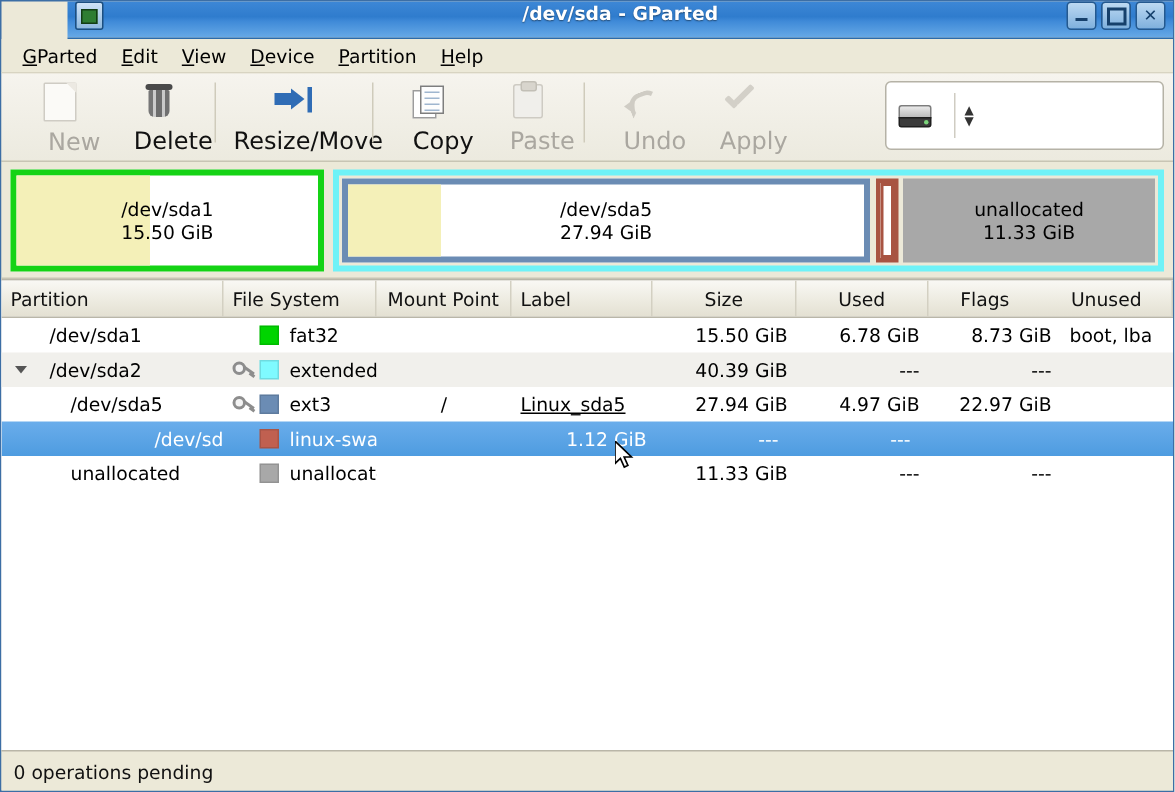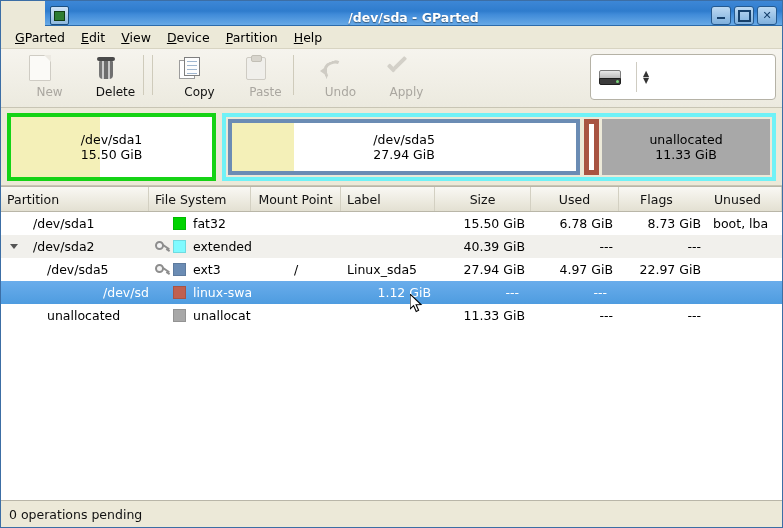--- a/index.html
+++ b/index.html
@@ -6,21 +6,21 @@
   body{
     width:783px;height:528px;overflow:hidden;
     font-family:"DejaVu Sans","Liberation Sans",sans-serif;
     font-size:12px;color:#000;background:#ece9d8;
   }
   .window{width:783px;height:528px;box-sizing:border-box;
     border:1px solid #3c6ea5;background:#ece9d8;display:flex;flex-direction:column;}
 
   
   .titlebar{
-    height:24px;flex:0 0 24px;display:flex;align-items:flex-end;
+    height:24px;flex:0 0 24px;display:flex;align-items:flex-start;
     background:linear-gradient(to bottom,#3d87d6 0%,#2f7ccd 42%,#3f8ad8 55%,#67a9e6 100%);
     border-bottom:1px solid #2b6bab;position:relative;padding:0 3px;margin-left:44px;
   }
   .titlebar .ticon{width:17px;height:17px;margin-left:2px;margin-right:4px;
     border:1px solid #1c4f80;border-radius:2px;
     background:linear-gradient(to bottom,#cfe3f7,#8fb9de);
     display:flex;align-items:center;justify-content:center;}
   .titlebar .ticon i{display:block;width:9px;height:8px;background:#2e7d32;border:1px solid #123d14;}
   .titlebar .ttext{
     position:absolute;left:0;right:0;text-align:center;color:#fff;
@@ -42,21 +42,21 @@
   .menu{padding:2px 8px;font-size:12.5px;color:#000;cursor:default;text-align:center;}
   .menu u{text-decoration:underline;}
 
   
   .toolbar{height:56px;flex:0 0 56px;display:flex;align-items:flex-start;
     background:linear-gradient(to bottom,#f6f4ee,#eceadf);
     border-bottom:1px solid #c8c5b4;padding:2px 6px 0 6px;}
   .tbtn{width:66px;height:52px;display:flex;flex-direction:column;align-items:center;
     justify-content:flex-start;padding-top:4px;box-sizing:border-box;cursor:default;}
   .tbtn.wide{width:96px;}
-  .tbtn .lbl{font-size:12px;margin-top:4px;color:#111;margin-left:19px;}
+  .tbtn .lbl{font-size:16px;margin-top:4px;color:#111;margin-left:19px;}
   .tbtn.disabled .lbl{color:#aaa7a0;}
   .ticonbox{height:26px;display:flex;align-items:center;justify-content:center;}
   .tsep{width:1px;height:40px;background:#cfcbbb;margin:4px 4px 0 4px;}
 
   .ico-new{width:20px;height:24px;border:1px solid #cfccc4;background:#fbfaf7;position:relative;border-radius:1px;}
   .ico-new:after{content:"";position:absolute;right:-1px;top:-1px;border-left:7px solid transparent;border-top:7px solid #ece9e2;}
   .ico-trash{width:20px;height:23px;position:relative;}
   .ico-trash .lid{position:absolute;top:0;left:1px;width:18px;height:4px;background:#4a4a4a;border-radius:2px;}
   .ico-trash .can{position:absolute;top:4px;left:3px;width:14px;height:18px;border-radius:1px 1px 4px 4px;
     background:linear-gradient(to right,#777 0 3px,#ccc 3px 5px,#6d6d6d 5px 9px,#c9c9c9 9px 11px,#707070 11px 14px);}
@@ -176,20 +176,30 @@
     <div class="tbtn">
       <div class="ticonbox">
           <div class="ico-trash">
             <span class="lid"></span>
             <span class="can"></span>
           </div>
         </div>
       <div class="lbl">Delete</div>
     </div>
     <div class="tsep"></div>
+    <div class="tbtn wide">
+      <div class="ticonbox">
+          <div class="ico-resize">
+            <span class="arr"></span>
+            <span class="head"></span>
+            <span class="bar"></span>
+          </div>
+        </div>
+      <div class="lbl">Resize/Move</div>
+    </div>
     <div class="tsep"></div>
     <div class="tbtn">
       <div class="ticonbox">
           <div class="ico-copy">
             <span class="s1"></span>
             <span class="s2">
               <i></i>
               <i></i>
               <i></i>
               <i></i>
@@ -341,21 +351,21 @@
         <div class="td" style="width:102px;">
           <span class="keyic">
               <span class="kh"></span>
               <span class="ks"></span>
               <span class="kt"></span>
             </span>
           <span class="swatch" style="background:#6b8cb4;"></span>
           <span>ext3</span>
         </div>
         <div class="td c" style="width:90px;">/</div>
-        <div class="td" style="width:94px;">Linux_sda5</div>
+        <div class="td" style="width:94px;text-decoration:underline;">Linux_sda5</div>
         <div class="td r" style="width:96px;">27.94 GiB</div>
         <div class="td r" style="width:88px;">4.97 GiB</div>
         <div class="td r" style="width:88px;">22.97 GiB</div>
         <div class="td" style="flex:1 1 auto;"></div>
       </div>
 
       <div class="tr sel">
         <div class="td" style="width:148px;gap:41px;">
           <span class="expander"></span>
           <span class="indent" style="width:26px;"></span>

